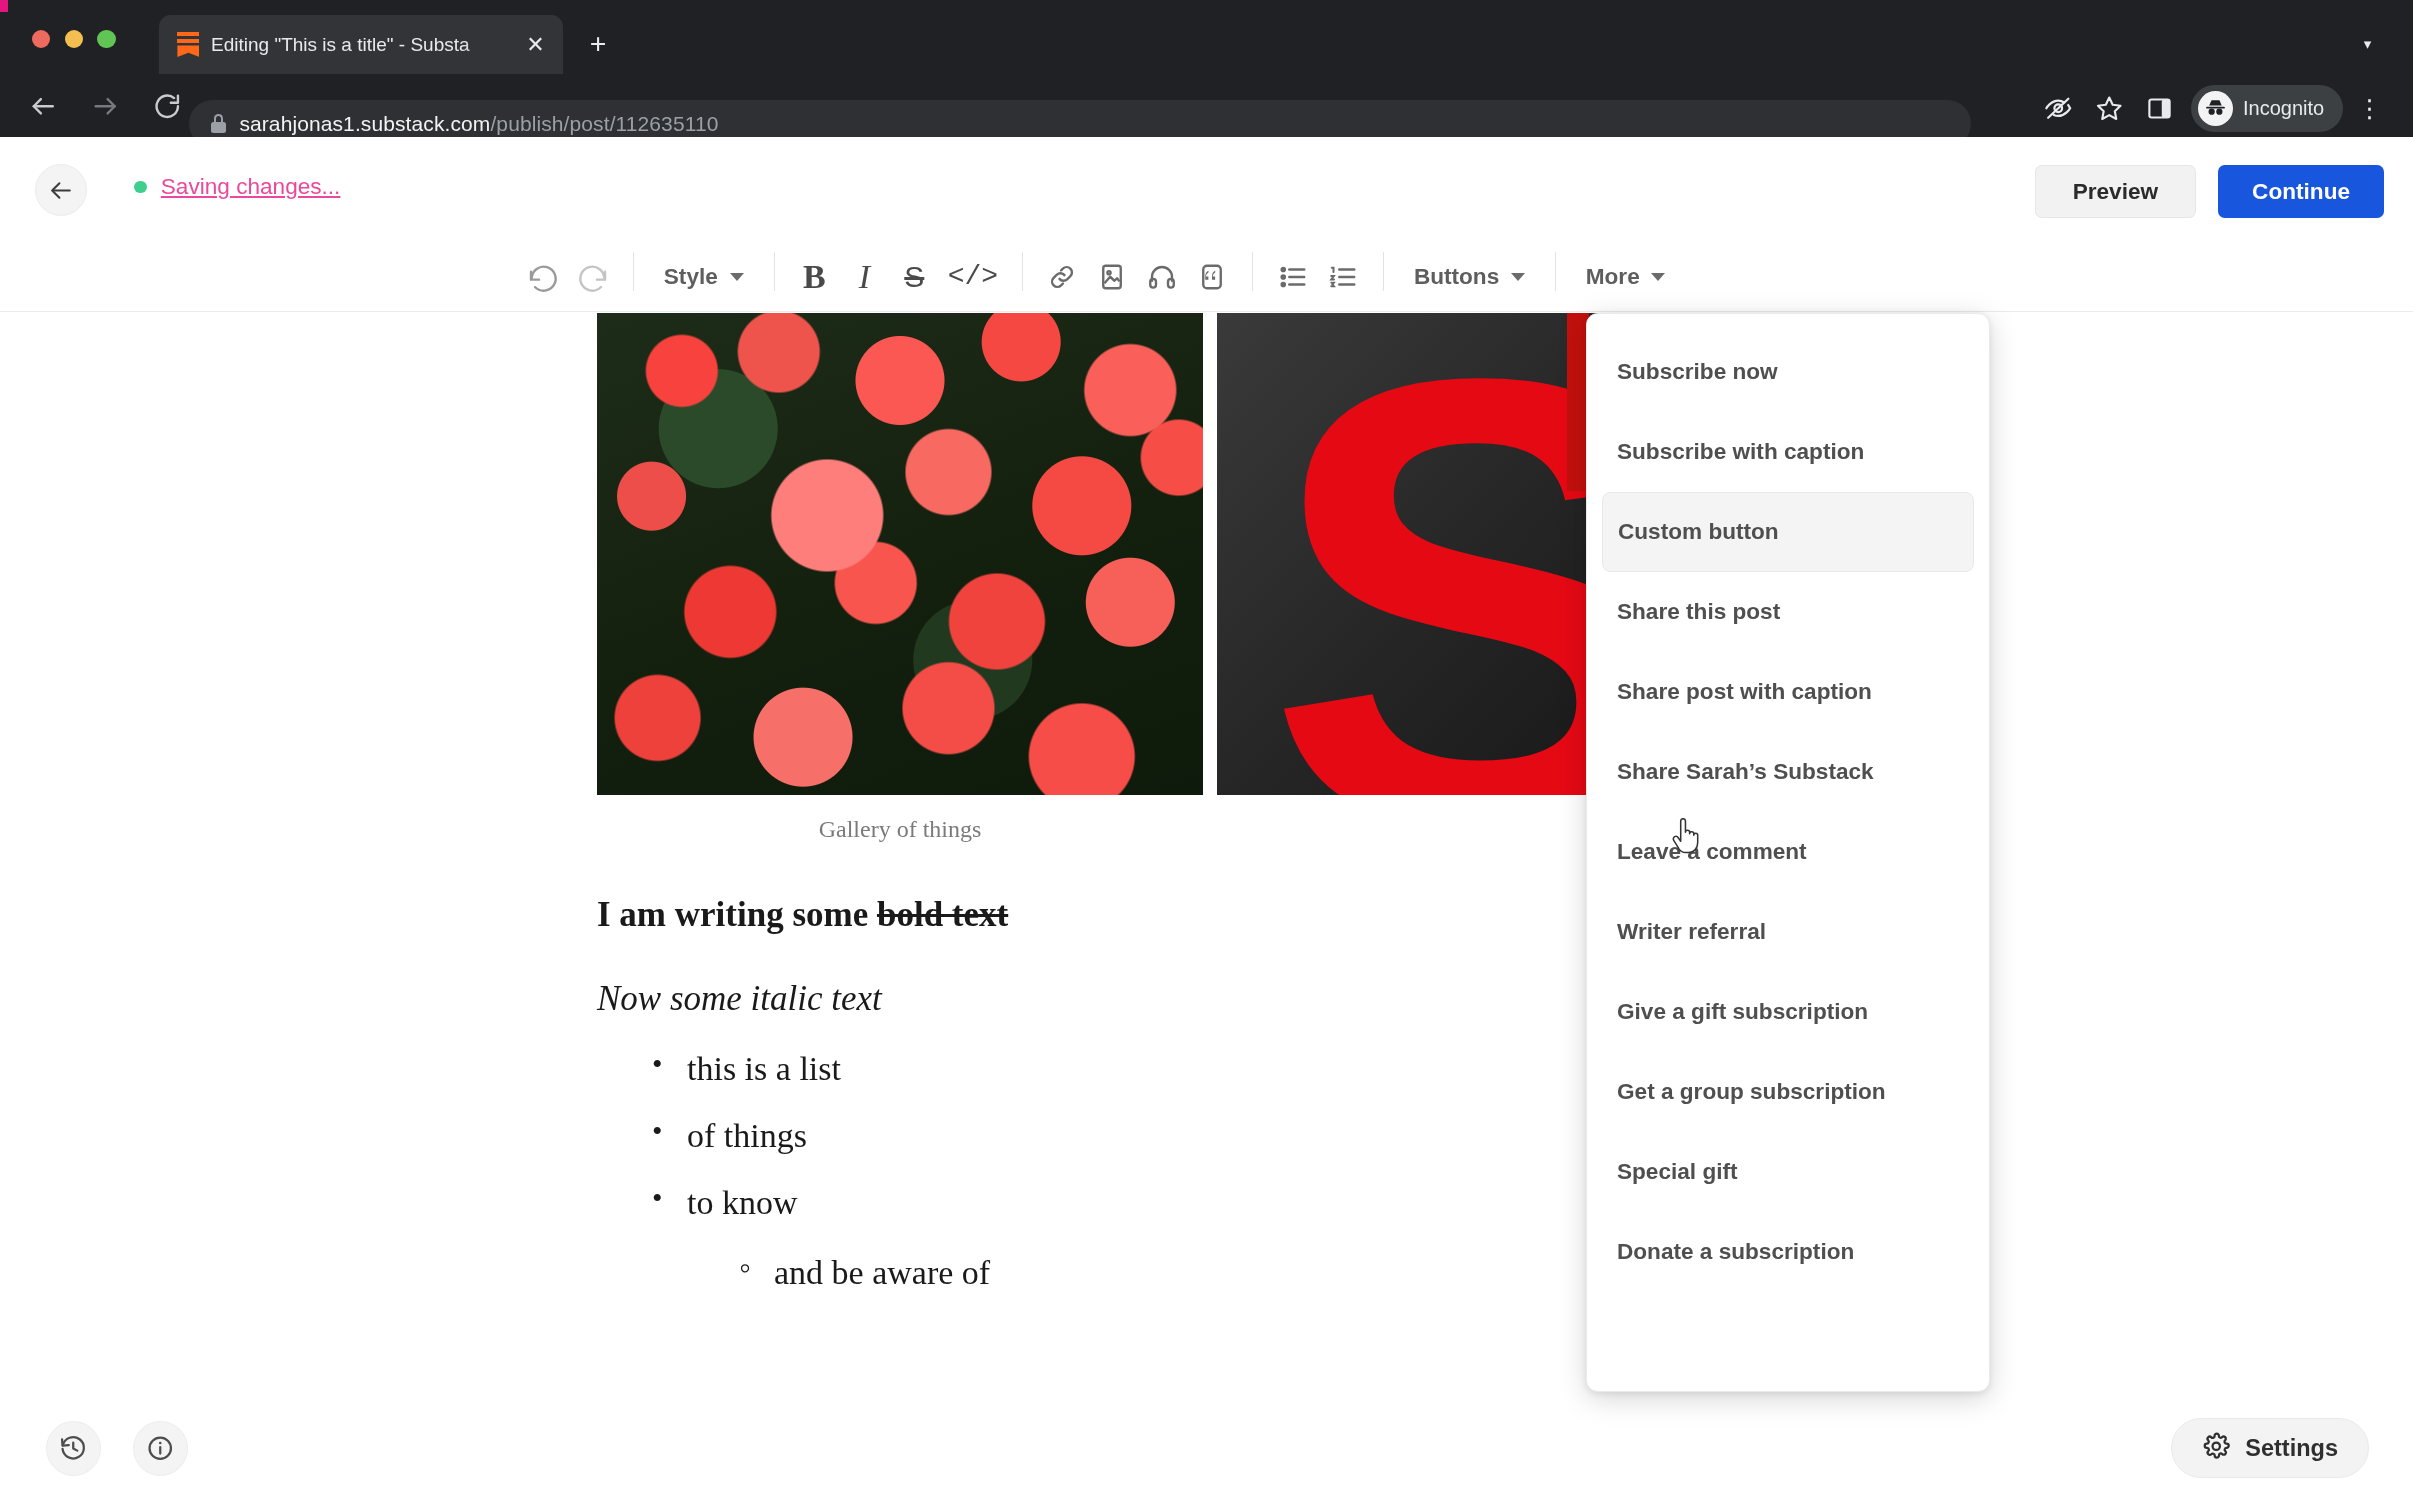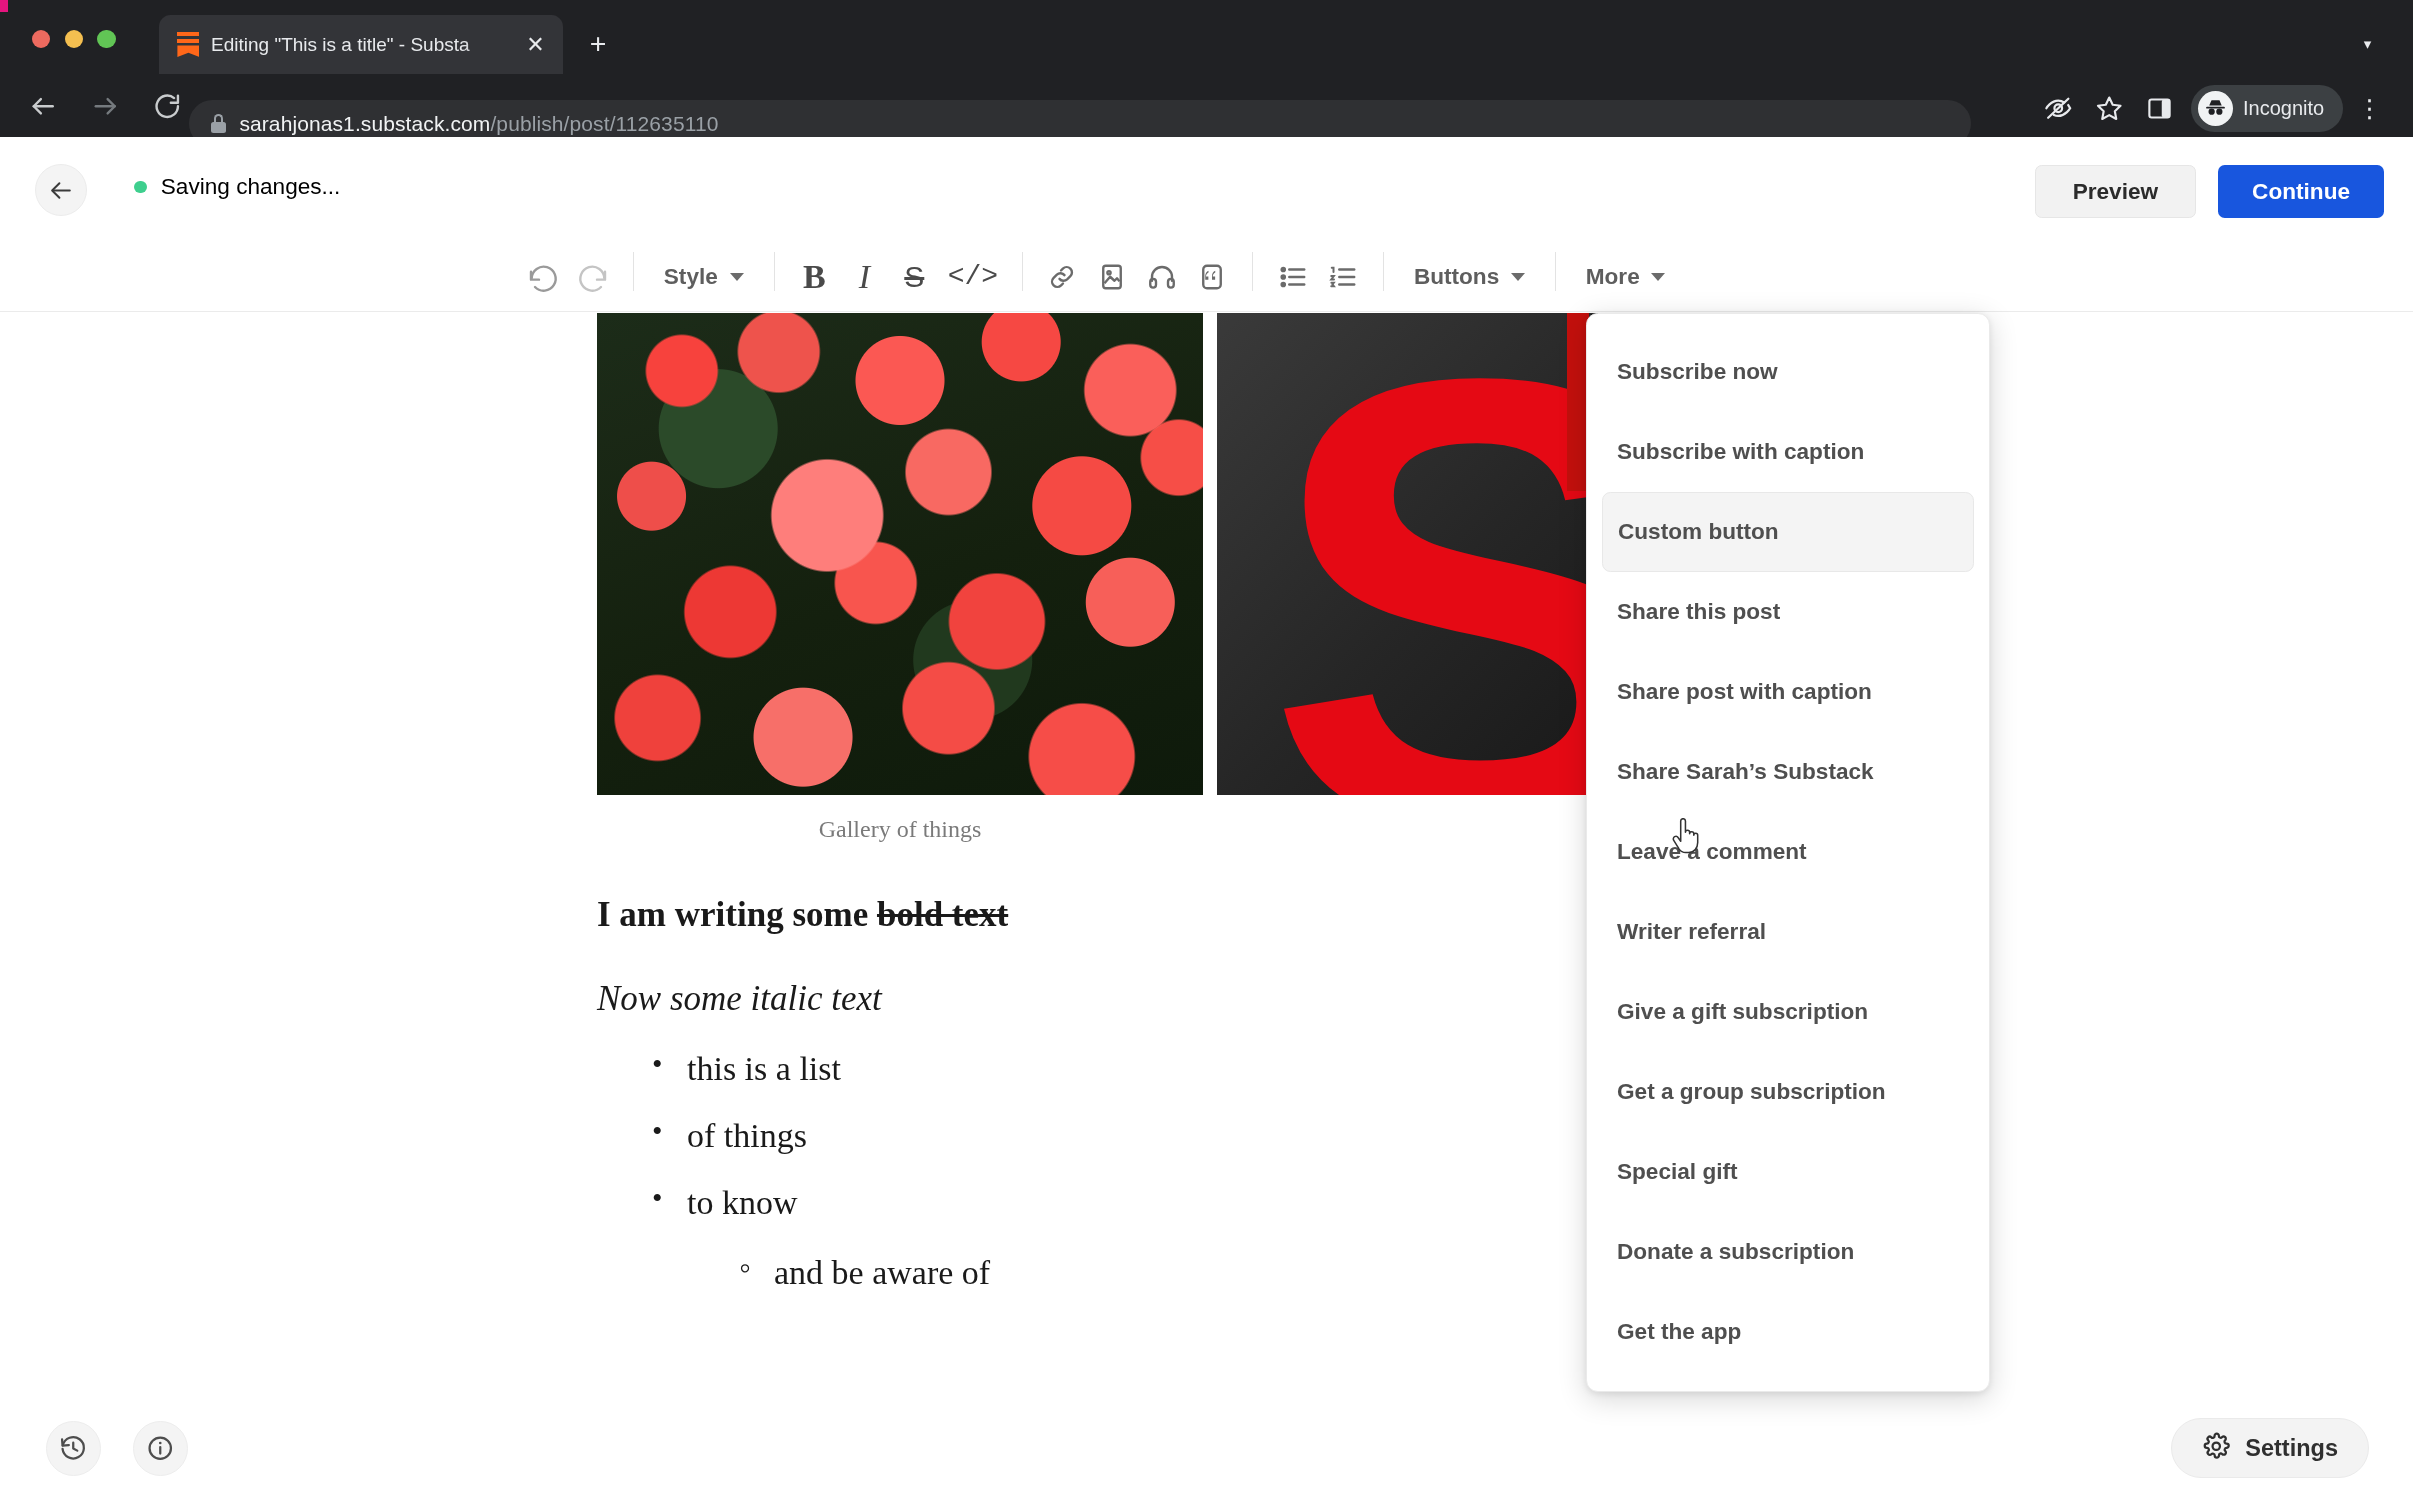--- a/index.html
+++ b/index.html
@@ -134,21 +134,21 @@
     position: absolute; left: 35px; top: 27px;
     width: 52px; height: 52px; border-radius: 50%;
     background: #f4f4f4; border: 0.8px solid #ececec;
     display:flex;align-items:center;justify-content:center;
   }
   .save-status {
     position: absolute; left: 134px; top: 37px;
     display:flex; align-items:center; gap: 14.2px;
   }
   .save-dot { width: 12.6px; height:12.6px; border-radius:50%; background:#3ecf8e; }
-  .save-text { font-size: 22.6px; color: #000000; }
+  .save-text { font-size: 22.6px; color: #ec4899; text-decoration: underline; }
 
   .header-actions {
     position: absolute; right: 29px; top: 28px;
     display: flex; align-items: center; gap: 22px;
   }
   .btn-preview {
     height: 53px; padding: 0 37px; border-radius: 6.7px;
     background: #f2f2f2; border: 0.8px solid #e6e6e6;
     font-size: 22.6px; font-weight: 700; color: #2b2b2b;
     display:flex;align-items:center;justify-content:center;
@@ -562,21 +562,20 @@
     <div class="dd-item active">Custom button</div>
     <div class="dd-item">Share this post</div>
     <div class="dd-item">Share post with caption</div>
     <div class="dd-item">Share Sarah’s Substack</div>
     <div class="dd-item">Leave a comment</div>
     <div class="dd-item">Writer referral</div>
     <div class="dd-item">Give a gift subscription</div>
     <div class="dd-item">Get a group subscription</div>
     <div class="dd-item">Special gift</div>
     <div class="dd-item">Donate a subscription</div>
-    <div class="dd-item">Get the app</div>
   </div>
 
   <div class="cursor">
     <svg width="34" height="39" viewBox="0 0 24 28" fill="#fff" stroke="#333" stroke-width="1.1" stroke-linejoin="round">
       <path d="M8.2 2.2c0-1 .8-1.7 1.7-1.7s1.7.8 1.7 1.7v8.1c0-.8.7-1.5 1.5-1.5s1.5.7 1.5 1.5v1c0-.8.7-1.4 1.5-1.4s1.5.6 1.5 1.4v1c0-.8.6-1.4 1.4-1.4s1.4.6 1.4 1.4v5.3c0 3.9-2.5 7.2-6.4 7.2h-2.3c-2 0-3.5-.9-4.6-2.5L3.2 16c-.6-.9-.3-2 .6-2.6.9-.5 2-.2 2.5.6l1.9 2.7z"></path>
     </svg>
   </div>
 
   <div class="footer-left">
     <div class="round-btn">

